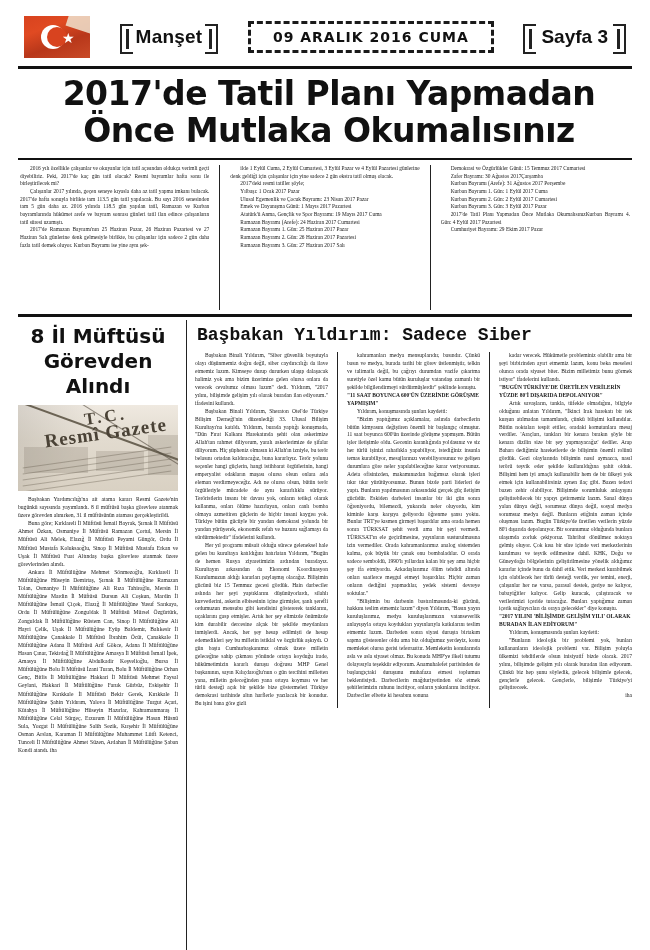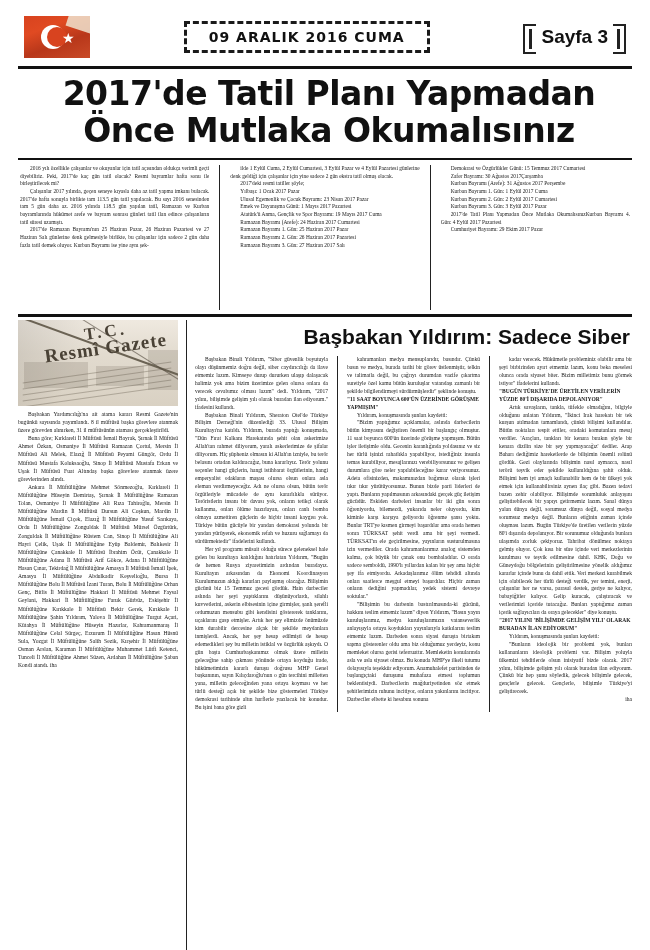--- a/index.html
+++ b/index.html
@@ -230,25 +230,25 @@
     line-height: 1.45;
     text-align: justify;
     font-family: "Liberation Serif", serif;
     color: #1a1a1a;
     padding-top: 4px;
   }
   .ltext p { margin: 0; text-indent: 10px; }
 
   .lower-right { flex: 1; padding-left: 8px; }
   .sub-head-2 {
-    font-family: Liberation Sans, sans-serif;
-    font-weight: bold;
-    font-size: 21px;
+    font-family: Liberation Mono, monospace;
+    font-weight: bold;
+    font-size: 18px;
     line-height: 1.25;
-    text-align: right;
+    text-align: left;
     padding: 4px 2px 6px 2px;
   }
   .cols3 {
     display: flex;
     gap: 9px;
   }
   .ccol {
     flex: 1;
     font-size: 5.5px;
     line-height: 1.44;
@@ -273,20 +273,25 @@
 <div class="page">
 
   <div class="masthead">
     <div class="flag">
       <div class="cream"></div>
       <div class="crescent"></div>
       <div class="crescent-in"></div>
       <div class="star">★</div>
     </div>
 
+    <div class="brandbox">
+      <span class="corner l"></span>
+      <span class="corner r"></span>
+      <span>Manşet</span>
+    </div>
 
     <div class="datebox">
       <span>09 ARALIK 2016 CUMA</span>
     </div>
 
     <div class="pagebox">
       <span class="corner l"></span>
       <span class="corner r"></span>
       <span>Sayfa 3</span>
     </div>
@@ -331,20 +336,25 @@
       <p>2017'de Tatil Planı Yapmadan Önce Mutlaka OkumalısınızKurban Bayramı 4. Gün: 4 Eylül 2017 Pazartesi</p>
       <p>Cumhuriyet Bayramı: 29 Ekim 2017 Pazar</p>
     </div>
   </div>
 
   <div class="rule-thick2"></div>
 
   <div class="lower">
 
     <div class="lower-left">
+      <div class="sub-head">
+        <span>8 İl Müftüsü</span><br>
+        <span>Görevden</span><br>
+        <span>Alındı</span>
+      </div>
 
       <div class="gazette-img">
         <div class="gz-block" style="left:6px;  top:42px; width:64px; height:26px;"></div>
         <div class="gz-block" style="left:78px; top:46px; width:48px; height:20px;"></div>
         <div class="gz-block" style="left:130px;top:30px; width:34px; height:40px;"></div>
         <div class="gz-line" style="left:4px;  top:52px; width:150px;"></div>
         <div class="gz-line" style="left:4px;  top:58px; width:150px;"></div>
         <div class="gz-line" style="left:4px;  top:64px; width:150px;"></div>
         <div class="gz-line" style="left:4px;  top:70px; width:150px;"></div>
         <div class="gz-line" style="left:4px;  top:76px; width:150px;"></div>

